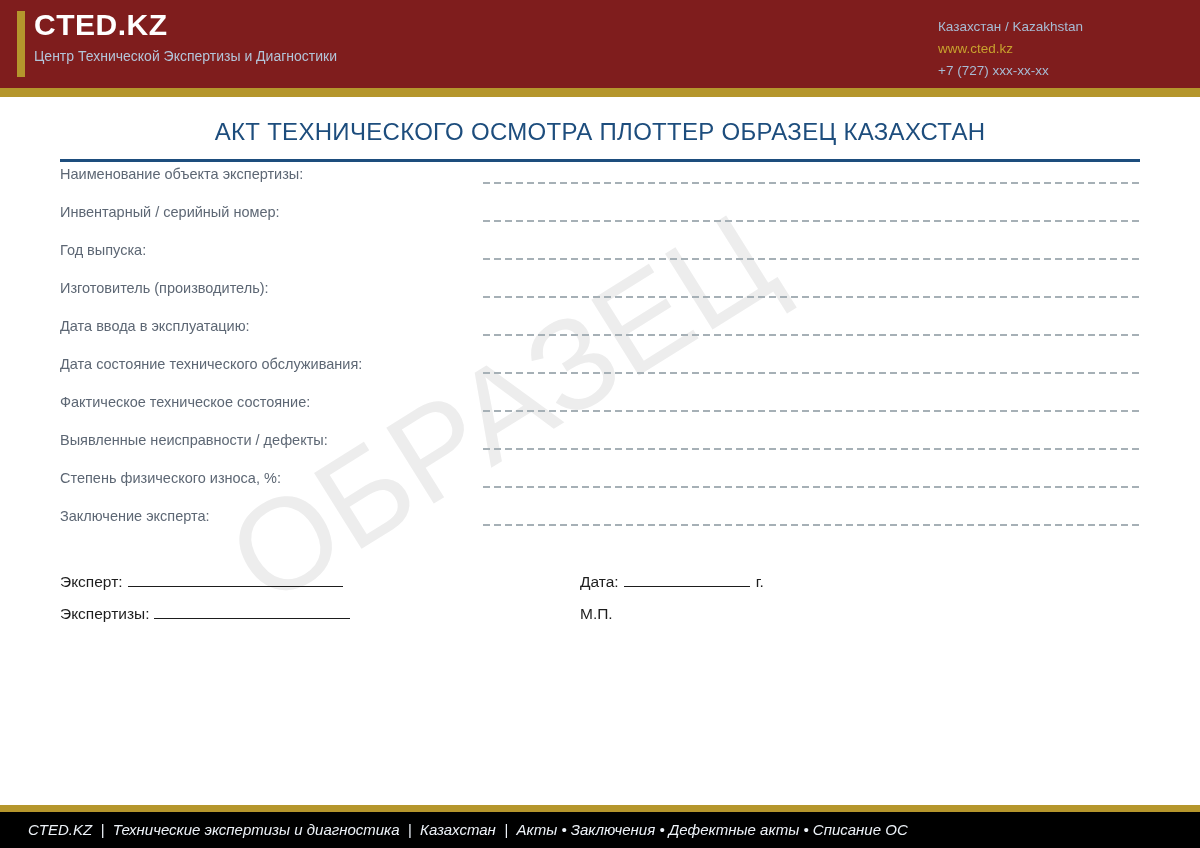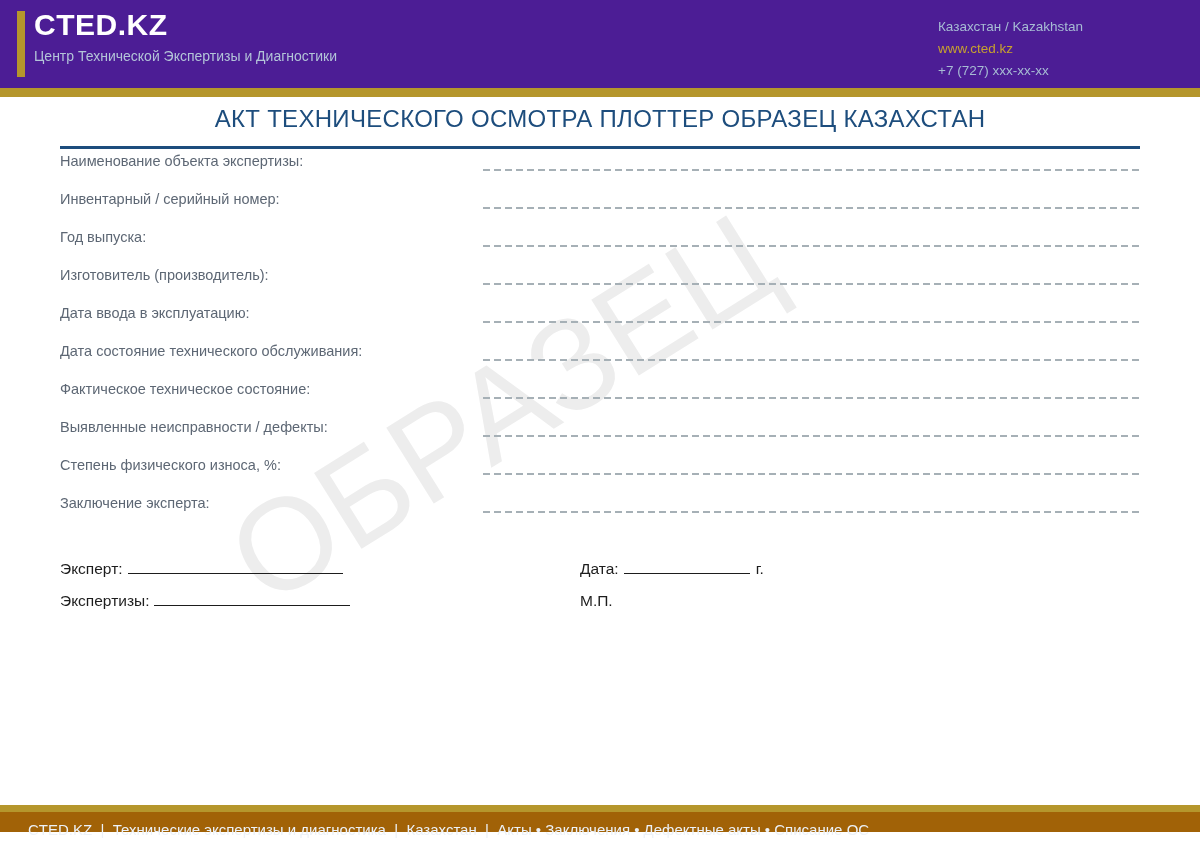--- a/index.html
+++ b/index.html
@@ -9,21 +9,21 @@
     width: 1200px;
     height: 848px;
     background: #ffffff;
     overflow: hidden;
   }
 
   
   .site-header {
     position: relative;
     height: 88px;
-    background: #4c1d95;
+    background: #7f1d1d;
     padding-left: 40px;
   }
   .brand-bar {
     position: absolute;
     left: 17px; top: 11px;
     width: 8px; height: 66px;
     background: #b5962c;
   }
   .brand-logo {
     position: absolute;
@@ -73,21 +73,21 @@
     color: #ededed;
     white-space: nowrap;
     z-index: 0;
     user-select: none;
     pointer-events: none;
   }
   .doc-title {
     position: relative;
     z-index: 1;
     margin: 0;
-    padding-top: 10px;
+    padding-top: 23px;
     text-align: center;
     color: #1d4d7d;
     font-size: 24px;
     font-weight: 500;
     letter-spacing: 0.3px;
     line-height: 24px;
   }
   .title-rule {
     position: relative;
     z-index: 1;
@@ -136,22 +136,23 @@
     margin-left: 5px;
     border-bottom: 1.5px solid #1d1d1d;
     vertical-align: baseline;
   }
   .line-expert { width: 215px; }
   .line-position { width: 196px; }
   .line-date { width: 126px; margin-right: 6px; }
 
   
   .site-footer {
-    height: 20px;
-    background: #a16207;
+    height: 36px;
+    background: #000000;
+    font-style: italic;
   }
   .footer-text {
     display: block;
     padding-left: 28px;
     line-height: 36px;
     color: #edf2f8;
     font-size: 15px;
     white-space: pre;
   }
 </style>

